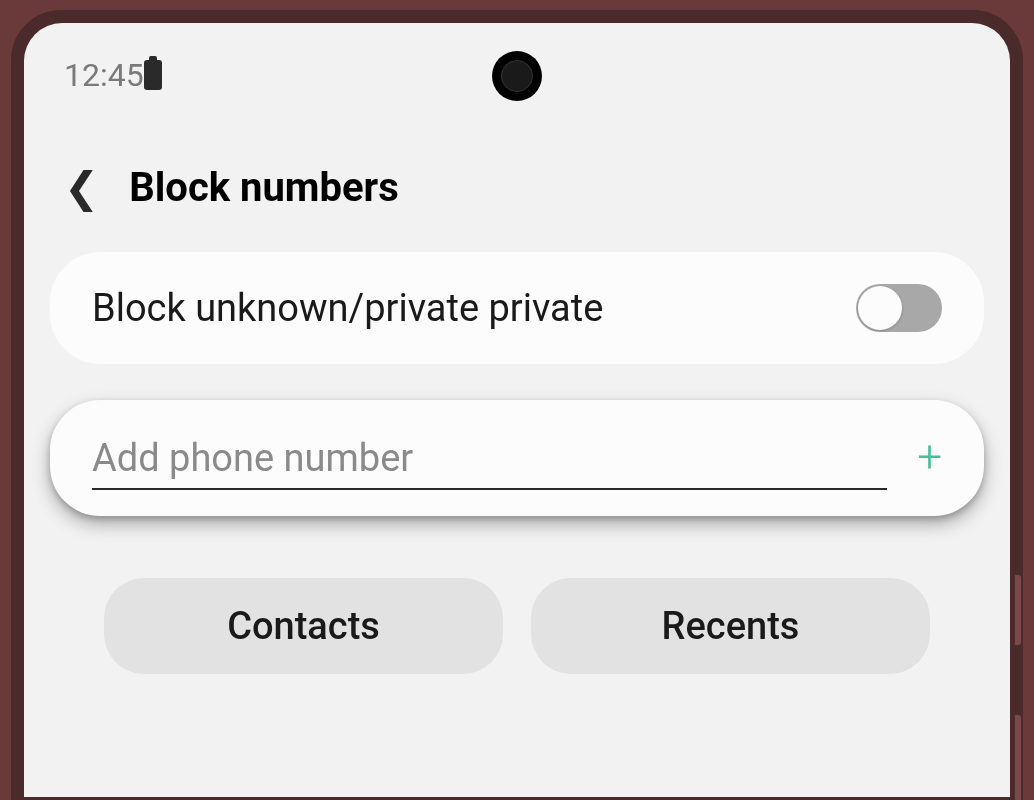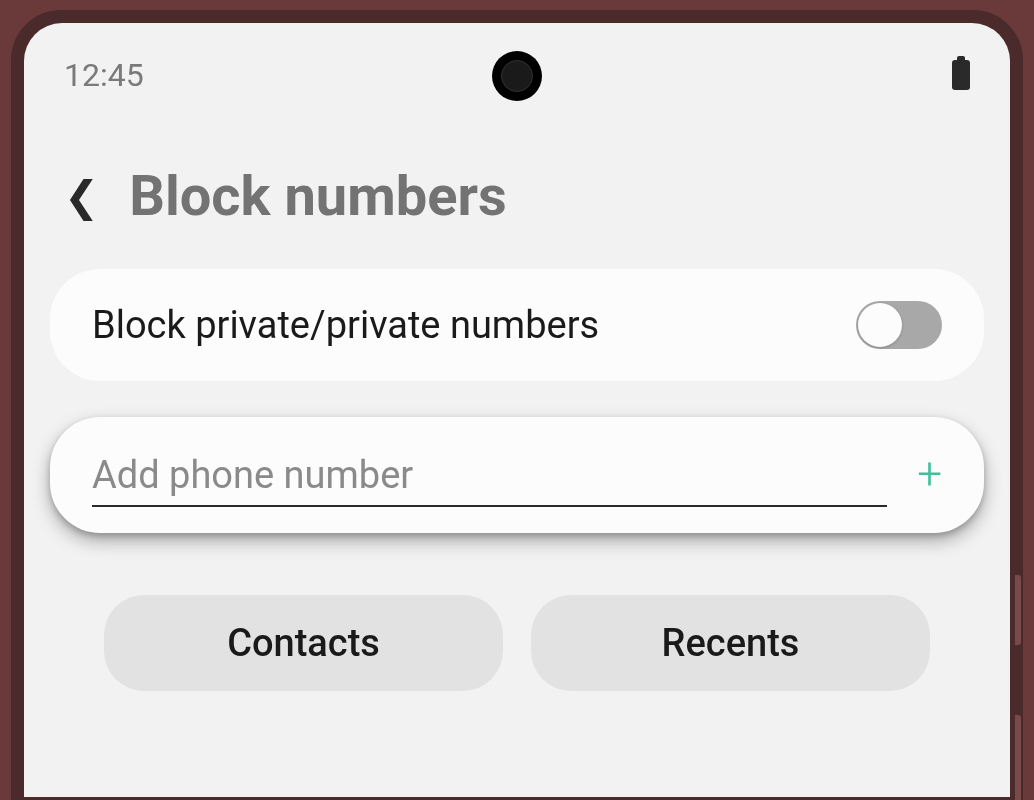--- a/index.html
+++ b/index.html
@@ -51,21 +51,21 @@
     }
     .punch-hole-inner {
       width: 32px;
       height: 32px;
       background: #1a1a1a;
       border-radius: 50%;
       border: 1px solid #333;
     }
     .status-bar {
       display: flex;
-      justify-content: space-between;
+      justify-content: flex-start;
       align-items: center;
       padding: 26px 40px 0 40px;
       height: 78px;
     }
     .status-time {
       font-size: 32px;
       color: #7a7a7a;
       font-weight: 400;
     }
     .battery-icon {
@@ -92,23 +92,23 @@
       padding: 62px 40px 40px 40px;
       gap: 30px;
     }
     .back-arrow {
       font-size: 42px;
       color: #2a2a2a;
       font-weight: 300;
       cursor: pointer;
     }
     .page-title {
-      font-size: 56px;
+      font-size: 40px;
       font-weight: 700;
-      color: #737373;
+      color: #000000;
     }
     .card {
       background: #fcfcfc;
       border-radius: 50px;
       padding: 32px 42px;
       margin: 0 26px 36px 26px;
       display: flex;
       align-items: center;
       justify-content: space-between;
     }
@@ -209,21 +209,21 @@
       <span class="status-time">12:45</span>
       <span class="battery-icon"></span>
     </div>
 
     <div class="app-header">
       <span class="back-arrow">❮</span>
       <span class="page-title">Block numbers</span>
     </div>
 
     <div class="card">
-      <span class="setting-label">Block private/private numbers</span>
+      <span class="setting-label">Block unknown/private private</span>
       <div class="toggle">
         <div class="toggle-knob"></div>
       </div>
     </div>
 
     <div class="input-card">
       <input type="text" class="phone-input" placeholder="Add phone number" style="">
       <span class="add-btn">+</span>
     </div>
 

